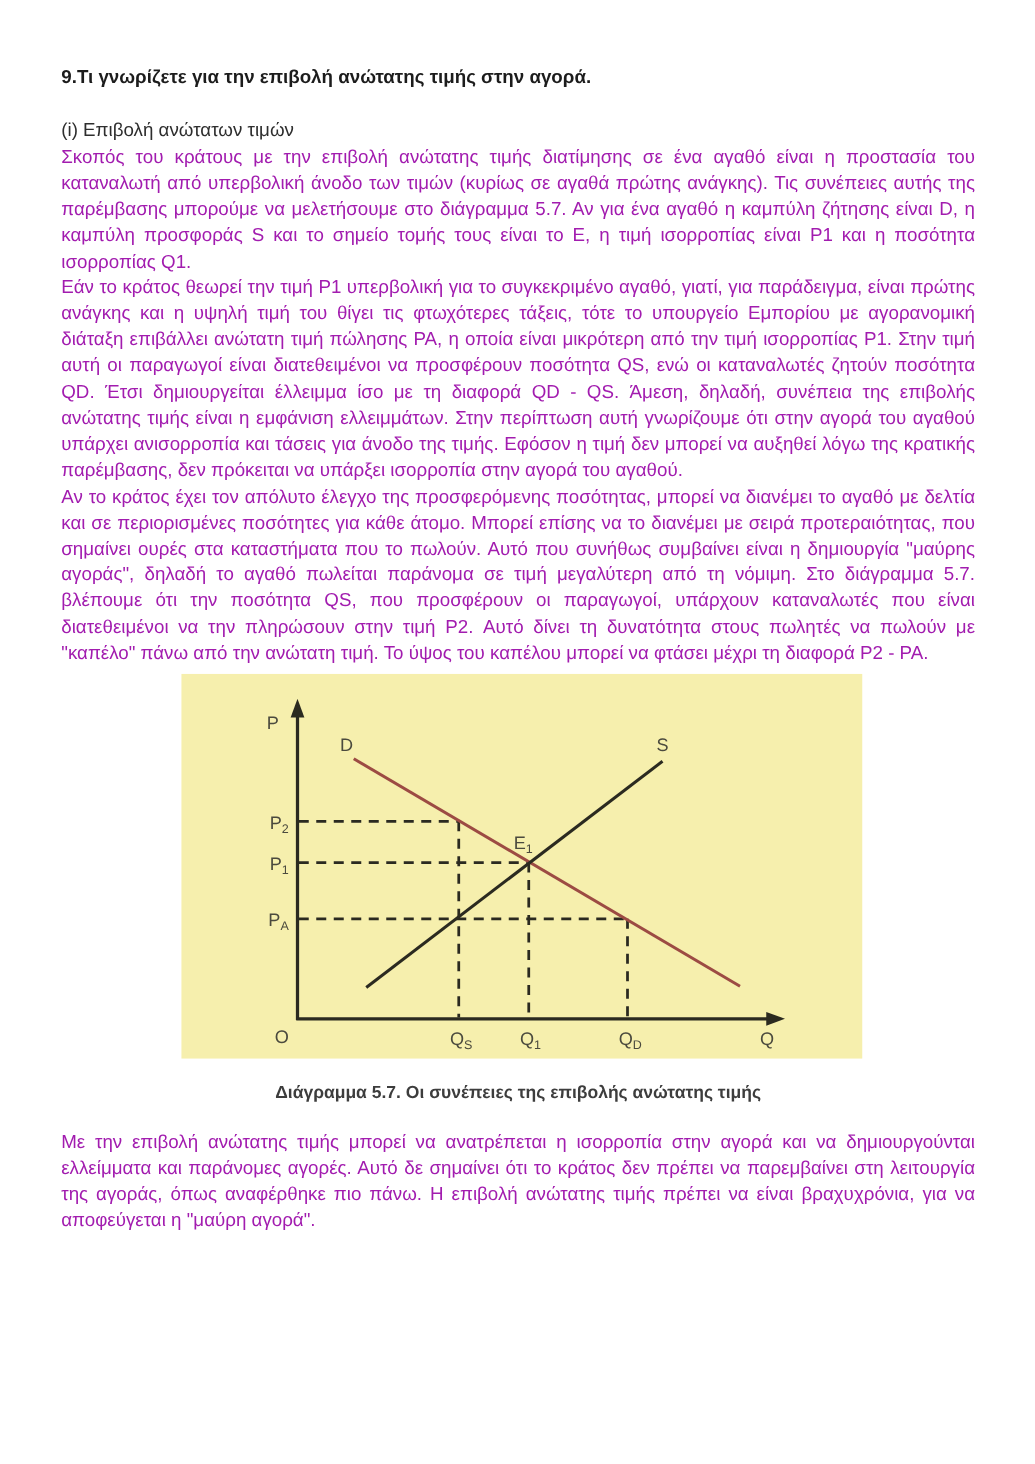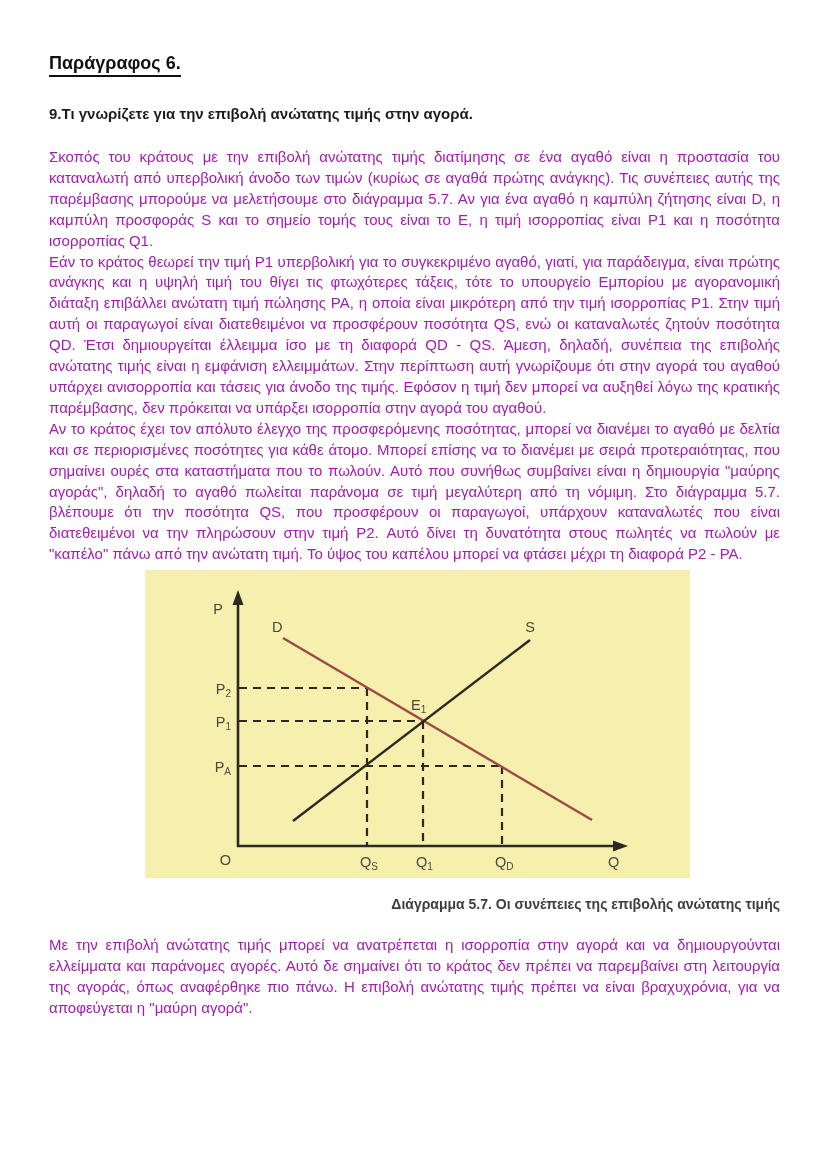--- a/index.html
+++ b/index.html
@@ -39,41 +39,41 @@
   }
   figure.diagram-figure { margin: 0; padding: 0; }
   .diagram-panel {
     width: 545px; height: 308px;
     margin: 5px 0 0 96px;
     position: relative;
   }
   .diagram-panel svg { display: block; }
   figcaption.diagram-caption {
     width: 731px;
-    text-align: right;
+    text-align: center;
     font-size: 14px; font-weight: bold;
     color: #3d3d3d;
     margin-top: 17px; line-height: 18px;
   }
   p.closing { margin-top: 22px; }
   svg text {
     font-family: "Liberation Sans", sans-serif;
     font-size: 14.5px;
   }
   svg .sub { font-size: 10px; }
 </style>
 </head>
 <body>
 
 <div class="content">
 
-  <h1 class="section-heading"><span class="underlined">Παράγραφος 6.</span></h1>
 
   <h2 class="question-heading">9.Τι γνωρίζετε για την επιβολή ανώτατης τιμής στην αγορά.</h2>
 
+  <p class="subheading">(i) Επιβολή ανώτατων τιμών</p>
 
   <p class="body-text">Σκοπός του κράτους με την επιβολή ανώτατης τιμής διατίμησης σε ένα αγαθό είναι η προστασία του καταναλωτή από υπερβολική άνοδο των τιμών (κυρίως σε αγαθά πρώτης ανάγκης). Τις συνέπειες αυτής της παρέμβασης μπορούμε να μελετήσουμε στο διάγραμμα 5.7. Αν για ένα αγαθό η καμπύλη ζήτησης είναι D, η καμπύλη προσφοράς S και το σημείο τομής τους είναι το Ε, η τιμή ισορροπίας είναι P1 και η ποσότητα ισορροπίας Q1.</p>
   <p class="body-text">Εάν το κράτος θεωρεί την τιμή P1 υπερβολική για το συγκεκριμένο αγαθό, γιατί, για παράδειγμα, είναι πρώτης ανάγκης και η υψηλή τιμή του θίγει τις φτωχότερες τάξεις, τότε το υπουργείο Εμπορίου με αγορανομική διάταξη επιβάλλει ανώτατη τιμή πώλησης PA, η οποία είναι μικρότερη από την τιμή ισορροπίας P1. Στην τιμή αυτή οι παραγωγοί είναι διατεθειμένοι να προσφέρουν ποσότητα QS, ενώ οι καταναλωτές ζητούν ποσότητα QD. Έτσι δημιουργείται έλλειμμα ίσο με τη διαφορά QD - QS. Άμεση, δηλαδή, συνέπεια της επιβολής ανώτατης τιμής είναι η εμφάνιση ελλειμμάτων. Στην περίπτωση αυτή γνωρίζουμε ότι στην αγορά του αγαθού υπάρχει ανισορροπία και τάσεις για άνοδο της τιμής. Εφόσον η τιμή δεν μπορεί να αυξηθεί λόγω της κρατικής παρέμβασης, δεν πρόκειται να υπάρξει ισορροπία στην αγορά του αγαθού.</p>
   <p class="body-text">Αν το κράτος έχει τον απόλυτο έλεγχο της προσφερόμενης ποσότητας, μπορεί να διανέμει το αγαθό με δελτία και σε περιορισμένες ποσότητες για κάθε άτομο. Μπορεί επίσης να το διανέμει με σειρά προτεραιότητας, που σημαίνει ουρές στα καταστήματα που το πωλούν. Αυτό που συνήθως συμβαίνει είναι η δημιουργία "μαύρης αγοράς", δηλαδή το αγαθό πωλείται παράνομα σε τιμή μεγαλύτερη από τη νόμιμη. Στο διάγραμμα 5.7. βλέπουμε ότι την ποσότητα QS, που προσφέρουν οι παραγωγοί, υπάρχουν καταναλωτές που είναι διατεθειμένοι να την πληρώσουν στην τιμή P2. Αυτό δίνει τη δυνατότητα στους πωλητές να πωλούν με "καπέλο" πάνω από την ανώτατη τιμή. Το ύψος του καπέλου μπορεί να φτάσει μέχρι τη διαφορά P2 - PA.</p>
 
   <figure class="diagram-figure">
     <div class="diagram-panel">
       <svg width="545" height="308" viewBox="0 0 545 308">
 
         <rect x="0" y="0" width="545" height="308" fill="#F6EFAD"></rect>

